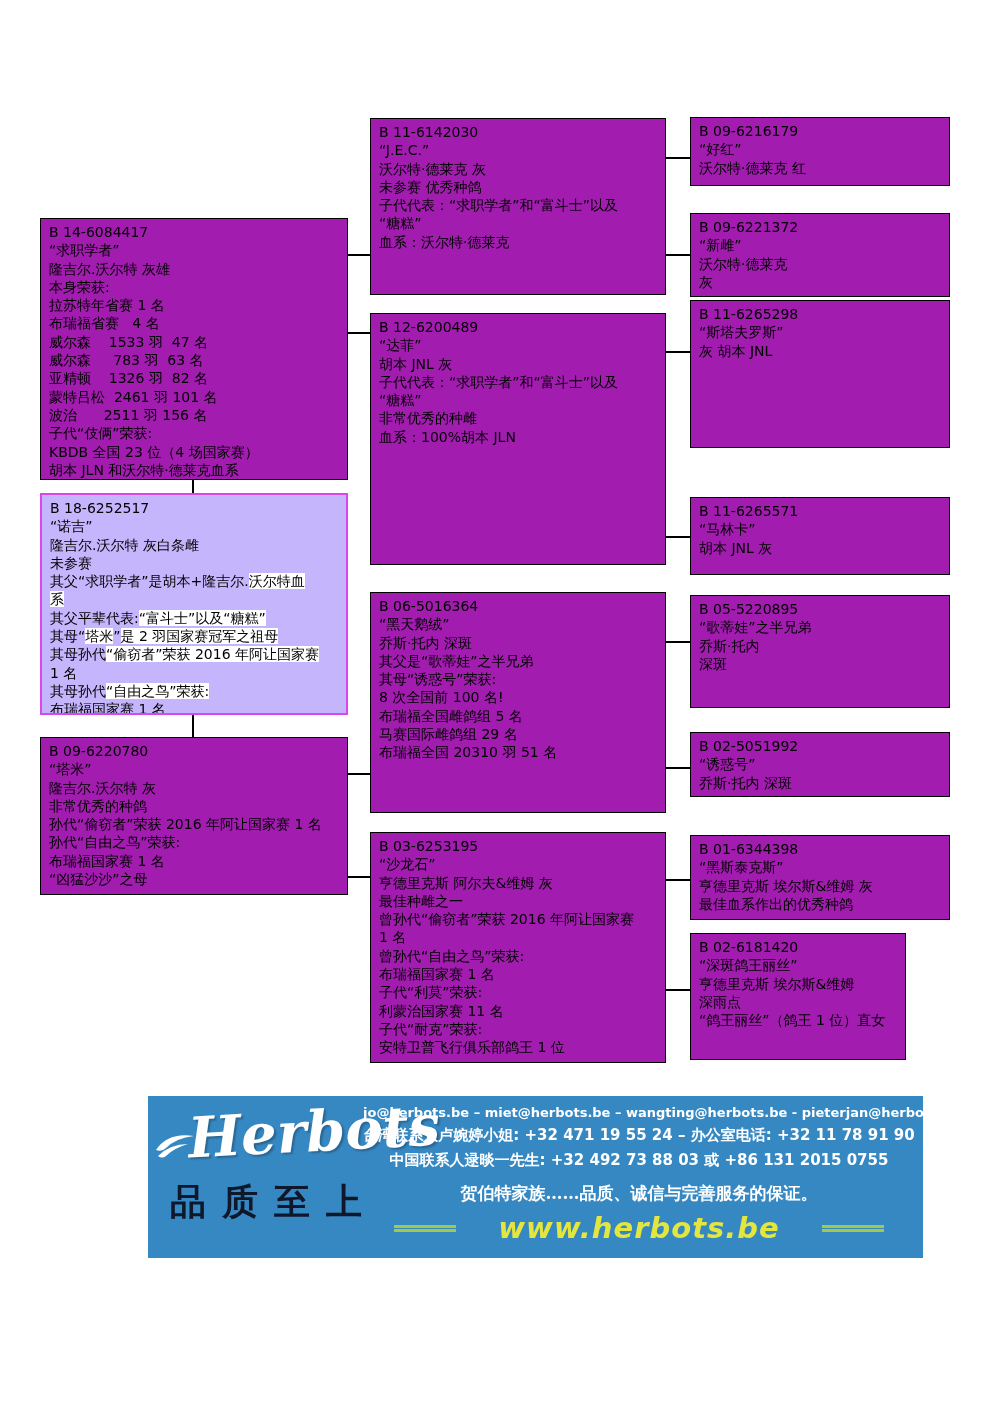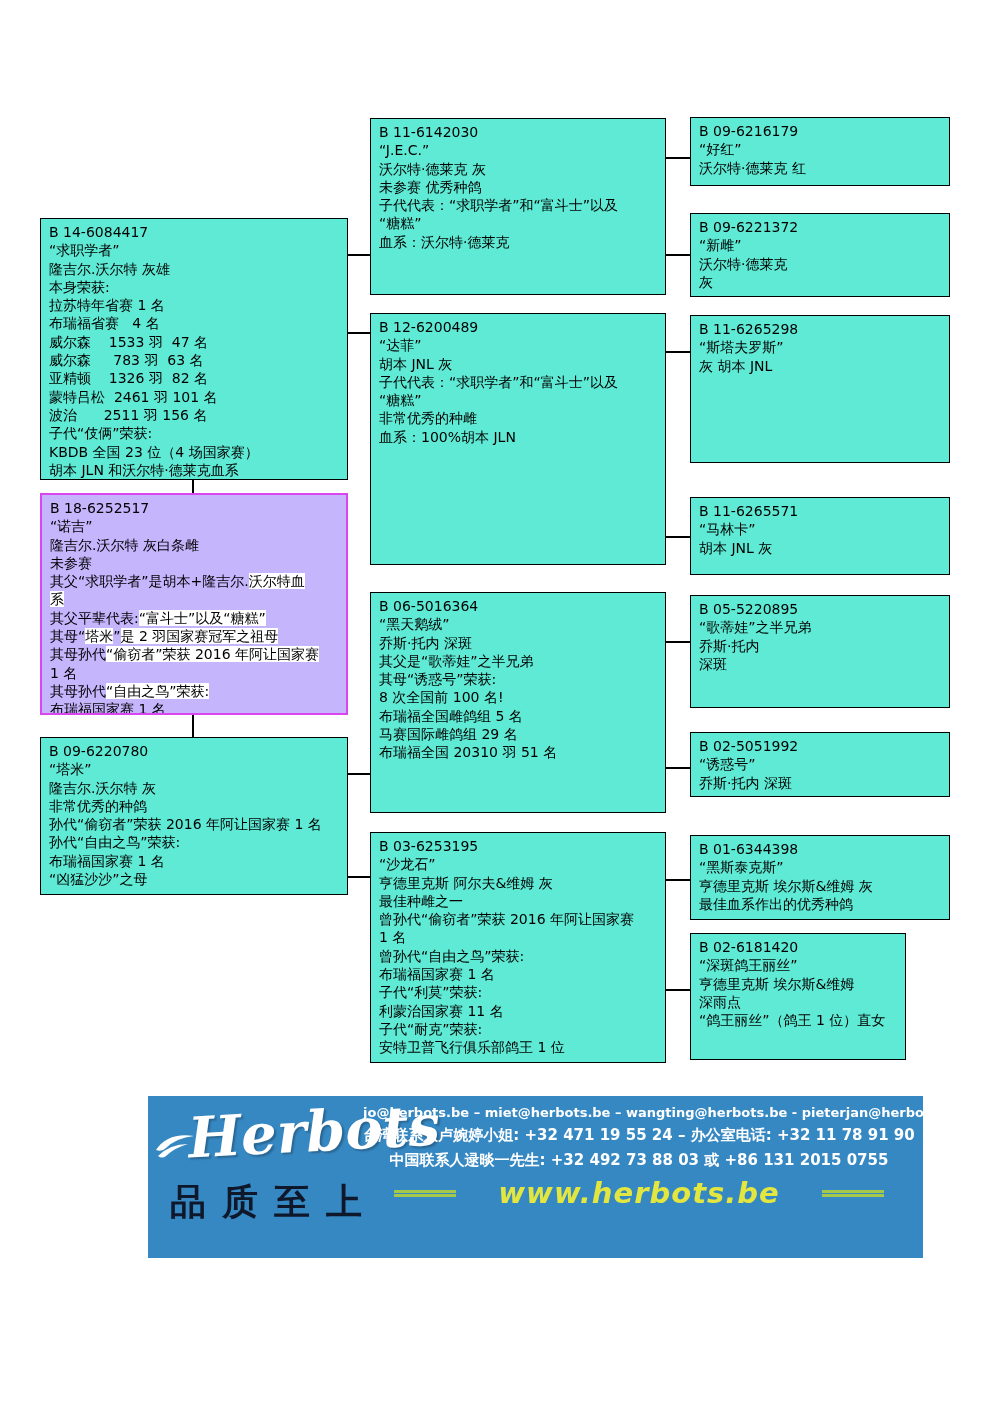--- a/index.html
+++ b/index.html
@@ -1,18 +1,18 @@
 <!DOCTYPE html>
 <html><head>
 <meta charset="utf-8">
 <style>
   html,body{margin:0;padding:0;background:#fff;}
   #page{position:relative;width:992px;height:1403px;background:#ffffff;overflow:hidden;
         font-family:"DejaVu Sans","Liberation Sans",sans-serif;}
-  .pbox{position:absolute;box-sizing:border-box;border:1px solid #000;background:#5eead4;
+  .pbox{position:absolute;box-sizing:border-box;border:1px solid #000;background:#a21caf;
         padding:4px 8px;font-size:14px;line-height:18.3px;color:#000;overflow:hidden;
         white-space:pre-wrap;}
   .pbox--subject{background:#c4b5fd;border:2px solid #d946ef;}
   .pbox .line{min-height:18.3px;}
   .pbox .hl{background:#ffffff;}
   .conn{position:absolute;background:#000;}
   
   .banner{position:absolute;left:148px;top:1096px;width:775px;height:162px;
           background:#3688c3;color:#fff;}
   .banner .logo{position:absolute;left:40px;top:2px;
@@ -40,21 +40,21 @@
   <div id="chart-layer">
       <div class="pbox" style="left: 40px; top: 218px; width: 308px; height: 262px;"><div class="line">B 14-6084417</div><div class="line">“求职学者”</div><div class="line">隆吉尔.沃尔特 灰雄</div><div class="line">本身荣获:</div><div class="line">拉苏特年省赛 1 名</div><div class="line">布瑞福省赛   4 名</div><div class="line">威尔森    1533 羽  47 名</div><div class="line">威尔森     783 羽  63 名</div><div class="line">亚精顿    1326 羽  82 名</div><div class="line">蒙特吕松  2461 羽 101 名</div><div class="line">波治      2511 羽 156 名</div><div class="line">子代“伎俩”荣获:</div><div class="line">KBDB 全国 23 位（4 场国家赛）</div><div class="line">胡本 JLN 和沃尔特·德莱克血系</div></div>
       <div class="pbox pbox--subject" style="left: 40px; top: 493px; width: 308px; height: 222px;"><div class="line">B 18-6252517</div><div class="line">“诺吉”</div><div class="line">隆吉尔.沃尔特 灰白条雌</div><div class="line">未参赛</div><div class="line"><span>其父“求职学者”是胡本+隆吉尔.</span><span class="hl">沃尔特血</span></div><div class="line"><span class="hl">系</span></div><div class="line"><span>其父平辈代表:</span><span class="hl">“富斗士”以及“糖糕”</span></div><div class="line"><span>其母“</span><span class="hl">塔米</span><span>”</span><span class="hl">是 2 羽国家赛冠军之祖母</span></div><div class="line"><span>其母孙代</span><span class="hl">“偷窃者”荣获 2016 年阿让国家赛</span></div><div class="line">1 名</div><div class="line"><span>其母孙代</span><span class="hl">“自由之鸟”荣获:</span></div><div class="line">布瑞福国家赛 1 名</div></div>
       <div class="pbox" style="left: 40px; top: 737px; width: 308px; height: 158px;"><div class="line">B 09-6220780</div><div class="line">“塔米”</div><div class="line">隆吉尔.沃尔特 灰</div><div class="line">非常优秀的种鸽</div><div class="line">孙代“偷窃者”荣获 2016 年阿让国家赛 1 名</div><div class="line">孙代“自由之鸟”荣获:</div><div class="line">布瑞福国家赛 1 名</div><div class="line">“凶猛沙沙”之母</div></div>
       <div class="pbox" style="left: 370px; top: 118px; width: 296px; height: 177px;"><div class="line">B 11-6142030</div><div class="line">“J.E.C.”</div><div class="line">沃尔特·德莱克 灰</div><div class="line">未参赛 优秀种鸽</div><div class="line">子代代表：“求职学者”和“富斗士”以及</div><div class="line">“糖糕”</div><div class="line">血系：沃尔特·德莱克</div></div>
       <div class="pbox" style="left: 370px; top: 313px; width: 296px; height: 252px;"><div class="line">B 12-6200489</div><div class="line">“达菲”</div><div class="line">胡本 JNL 灰</div><div class="line">子代代表：“求职学者”和“富斗士”以及</div><div class="line">“糖糕”</div><div class="line">非常优秀的种雌</div><div class="line">血系：100%胡本 JLN</div></div>
       <div class="pbox" style="left: 370px; top: 592px; width: 296px; height: 221px;"><div class="line">B 06-5016364</div><div class="line">“黑天鹅绒”</div><div class="line">乔斯·托内 深斑</div><div class="line">其父是“歌蒂娃”之半兄弟</div><div class="line">其母“诱惑号”荣获:</div><div class="line">8 次全国前 100 名!</div><div class="line">布瑞福全国雌鸽组 5 名</div><div class="line">马赛国际雌鸽组 29 名</div><div class="line">布瑞福全国 20310 羽 51 名</div></div>
       <div class="pbox" style="left: 370px; top: 832px; width: 296px; height: 231px;"><div class="line">B 03-6253195</div><div class="line">“沙龙石”</div><div class="line">亨德里克斯 阿尔夫&amp;维姆 灰</div><div class="line">最佳种雌之一</div><div class="line">曾孙代“偷窃者”荣获 2016 年阿让国家赛</div><div class="line">1 名</div><div class="line">曾孙代“自由之鸟”荣获:</div><div class="line">布瑞福国家赛 1 名</div><div class="line">子代“利莫”荣获:</div><div class="line">利蒙治国家赛 11 名</div><div class="line">子代“耐克”荣获:</div><div class="line">安特卫普飞行俱乐部鸽王 1 位</div></div>
       <div class="pbox" style="left: 690px; top: 117px; width: 260px; height: 69px;"><div class="line">B 09-6216179</div><div class="line">“好红”</div><div class="line">沃尔特·德莱克 红</div></div>
       <div class="pbox" style="left: 690px; top: 213px; width: 260px; height: 84px;"><div class="line">B 09-6221372</div><div class="line">“新雌”</div><div class="line">沃尔特·德莱克</div><div class="line">灰</div></div>
-      <div class="pbox" style="left: 690px; top: 315px; width: 260px; height: 148px;"><div class="line">B 11-6265298</div><div class="line">“斯塔夫罗斯”</div><div class="line">灰 胡本 JNL</div></div>
+      <div class="pbox" style="left: 690px; top: 300px; width: 260px; height: 148px;"><div class="line">B 11-6265298</div><div class="line">“斯塔夫罗斯”</div><div class="line">灰 胡本 JNL</div></div>
       <div class="pbox" style="left: 690px; top: 497px; width: 260px; height: 78px;"><div class="line">B 11-6265571</div><div class="line">“马林卡”</div><div class="line">胡本 JNL 灰</div></div>
       <div class="pbox" style="left: 690px; top: 595px; width: 260px; height: 113px;"><div class="line">B 05-5220895</div><div class="line">“歌蒂娃”之半兄弟</div><div class="line">乔斯·托内</div><div class="line">深斑</div></div>
       <div class="pbox" style="left: 690px; top: 732px; width: 260px; height: 65px;"><div class="line">B 02-5051992</div><div class="line">“诱惑号”</div><div class="line">乔斯·托内 深斑</div></div>
       <div class="pbox" style="left: 690px; top: 835px; width: 260px; height: 85px;"><div class="line">B 01-6344398</div><div class="line">“黑斯泰克斯”</div><div class="line">亨德里克斯 埃尔斯&amp;维姆 灰</div><div class="line">最佳血系作出的优秀种鸽</div></div>
       <div class="pbox" style="left: 690px; top: 933px; width: 216px; height: 127px;"><div class="line">B 02-6181420</div><div class="line">“深斑鸽王丽丝”</div><div class="line">亨德里克斯 埃尔斯&amp;维姆</div><div class="line">深雨点</div><div class="line">“鸽王丽丝”（鸽王 1 位）直女</div></div>
       <div class="conn" style="left: 192px; top: 480px; width: 2px; height: 13px;"></div>
       <div class="conn" style="left: 192px; top: 715px; width: 2px; height: 22px;"></div>
       <div class="conn" style="left: 348px; top: 254px; width: 22px; height: 2px;"></div>
       <div class="conn" style="left: 348px; top: 332px; width: 22px; height: 2px;"></div>
       <div class="conn" style="left: 348px; top: 773px; width: 22px; height: 2px;"></div>
@@ -73,20 +73,21 @@
     <svg class="wing" width="46" height="34" viewBox="0 0 46 34">
       <path d="M2 20 Q14 2 40 6 Q22 8 12 18 Q8 22 2 20 Z" fill="#ffffff"></path>
       <path d="M4 26 Q16 14 34 14 Q20 18 12 26 Q8 29 4 26 Z" fill="#ffffff"></path>
     </svg>
     <div class="logo">Herbots</div>
     <div class="slogan">品质至上</div>
     <div class="contact">
       <div class="emails">jo@herbots.be – miet@herbots.be – wangting@herbots.be - pieterjan@herbots.be</div>
       <div class="phoneline">台湾联系人卢婉婷小姐: +32 471 19 55 24 – 办公室电话: +32 11 78 91 90</div>
       <div class="phoneline">中国联系人逯晱一先生: +32 492 73 88 03 或 +86 131 2015 0755</div>
+      <div class="tagline">贺伯特家族……品质、诚信与完善服务的保证。</div>
       <div class="urlrow">
         <span class="gline"></span>
         <span class="url">www.herbots.be</span>
         <span class="gline"></span>
       </div>
     </div>
   </div>
 
 </div>
 

